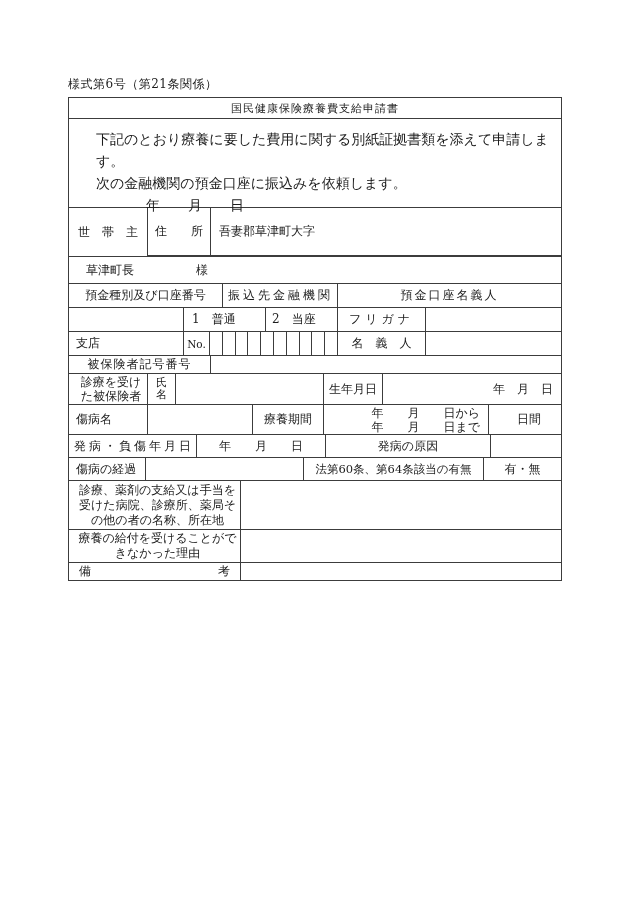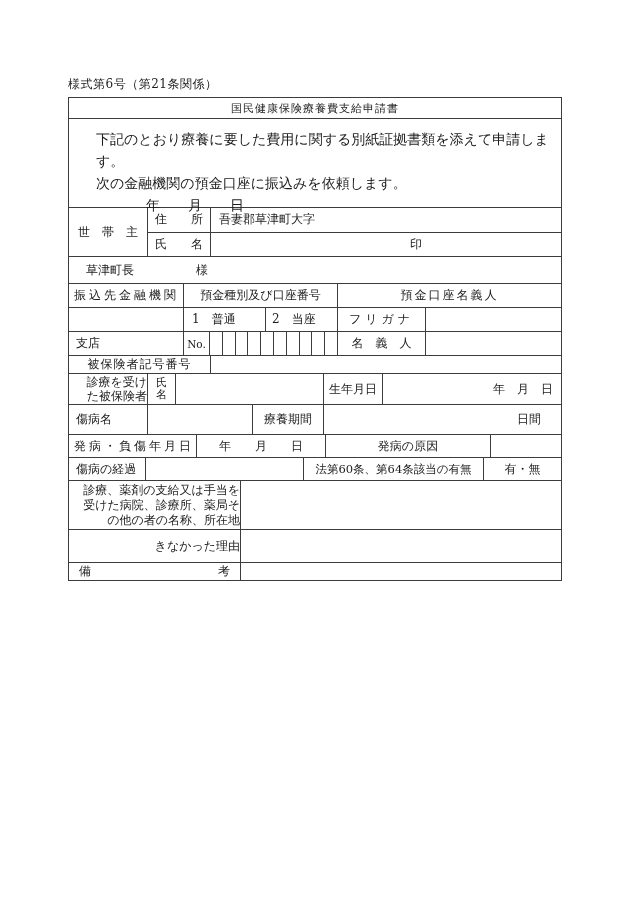--- a/index.html
+++ b/index.html
@@ -26,21 +26,21 @@
   .cell {
     border-right:1px solid #3c3c3c;
     box-sizing:border-box;
     display:flex; align-items:center;
     overflow:hidden;
   }
   .cell:last-child { border-right:none; }
   .flex1 { flex:1; }
   .center { justify-content:center; text-align:center; }
   .right { justify-content:flex-end; text-align:right; }
-  .col { flex-direction:column; justify-content:center; align-items:flex-end; }
+  .col { flex-direction:column; justify-content:center; align-items:center; }
   .colcenter { flex-direction:column; justify-content:center; align-items:center; }
 
   .h21{height:21px} .h79{height:79px} .h27{height:27px} .h22{height:22px}
   .h24{height:24px} .h18{height:18px} .h31{height:31px} .h30{height:30px}
   .h23{height:23px} .h49{height:49px} .h33{height:33px} .h17{height:17px}
 
   .title-cell { font-size:11px; letter-spacing:1px; }
   .intro { display:block; padding:9px 0 0 27px; line-height:22px; font-size:14px; border-bottom:1px solid #3c3c3c; }
   .intro .date-line { padding-left:50px; }
 
@@ -91,37 +91,33 @@
       <div class="date-line">年　　月　　日</div>
     </div>
 
     <div class="row" style="height:49px;">
       <div class="cell w79 center">世　帯　主</div>
       <div class="stack">
         <div class="subrow h27">
           <div class="cell w63 center">住　　所</div>
           <div class="cell flex1 pl8">吾妻郡草津町大字</div>
         </div>
-        <div class="subrow h22">
-          <div class="cell w63 center">氏　　名</div>
-          <div class="cell flex1 center seal-cell">印</div>
-        </div>
       </div>
     </div>
 
     <div class="row h27">
       <div class="cell flex1 pl17">
         <span>草津町長</span>
         <span class="honorific">様</span>
       </div>
     </div>
 
     <div class="row h24">
+      <div class="cell w154 center">預金種別及び口座番号</div>
       <div class="cell w115 pl5 ls3">振込先金融機関</div>
-      <div class="cell w154 center">預金種別及び口座番号</div>
       <div class="cell flex1 center ls2">預金口座名義人</div>
     </div>
 
     <div class="row h24">
       <div class="cell w115"></div>
       <div class="cell w82 pl8">1　普通</div>
       <div class="cell w72 pl6">2　当座</div>
       <div class="cell w88 center ls4">フリガナ</div>
       <div class="cell flex1"></div>
     </div>
@@ -161,20 +157,24 @@
       </div>
       <div class="cell w148"></div>
       <div class="cell w59 center">生年月日</div>
       <div class="cell flex1 right pr8">年　月　日</div>
     </div>
 
     <div class="row h30">
       <div class="cell w79 pl7">傷病名</div>
       <div class="cell w105"></div>
       <div class="cell w71 center">療養期間</div>
+      <div class="cell w165 col dates-cell" style="align-items:flex-end; padding-right:8px;">
+        <div>年　　月　　日から</div>
+        <div>年　　月　　日まで</div>
+      </div>
       <div class="cell flex1 right pr20">日間</div>
     </div>
 
     <div class="row h23">
       <div class="cell w128 pl5 ls3">発病・負傷年月日</div>
       <div class="cell w129 center">年　　月　　日</div>
       <div class="cell w165 center">発病の原因</div>
       <div class="cell flex1"></div>
     </div>
 
@@ -191,20 +191,21 @@
         <div>診療、薬剤の支給又は手当を</div>
         <div>受けた病院、診療所、薬局そ</div>
         <div>の他の者の名称、所在地</div>
       </div>
       <div class="cell flex1"></div>
     </div>
 
 
     <div class="row h33">
       <div class="cell w172 col pl6 three-line">
+        <div>療養の給付を受けることがで</div>
         <div>きなかった理由</div>
       </div>
       <div class="cell flex1"></div>
     </div>
 
     <div class="row h17">
       <div class="cell w172 remarks-label">
         <span>備</span>
         <span>考</span>
       </div>

